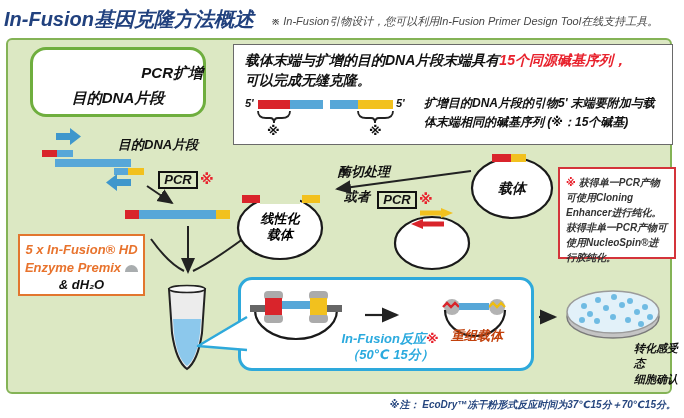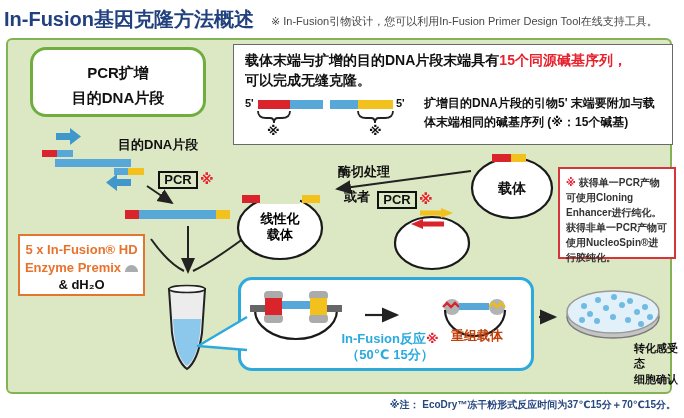--- a/index.html
+++ b/index.html
@@ -1,18 +1,18 @@
 <!DOCTYPE html>
 <html><head>
 <meta charset="utf-8">
 <style>
   html,body{margin:0;padding:0;background:#fff;}
   .canvas{position:relative;width:684px;height:418px;background:#fff;overflow:hidden;
           font-family:"Liberation Sans","DejaVu Sans",sans-serif;}
-  .abs{position:absolute;}
+  .abs{position:absolute;font-style:italic;}
   .nowrap{white-space:nowrap;}
   .panel{left:6px;top:38px;width:662px;height:352px;background:#dce8c3;
          border:2px solid #84b356;border-radius:6px;}
   .title{left:4px;top:6px;font-size:20px;font-weight:bold;color:#21417e;letter-spacing:0px;}
   .hdr-note{left:271px;top:14px;font-size:11px;color:#474747;}
   .whitebox{background:#fff;}
   .pcr-step{left:30px;top:47px;width:176px;height:70px;border:3px solid #6fae3e;
             border-radius:16px;text-align:center;padding-top:11px;box-sizing:border-box;
             font-size:15px;font-weight:bold;color:#111;line-height:1.65;}
   .homology{left:233px;top:44px;width:438px;height:99px;border:1px solid #6a6a6a;}
@@ -58,21 +58,21 @@
 
 <div class="canvas">
 
   <div class="abs title nowrap">In-Fusion基因克隆方法概述</div>
   <div class="abs hdr-note nowrap">※ In-Fusion引物设计，您可以利用In-Fusion Primer Design Tool在线支持工具。</div>
 
   <div class="abs panel"></div>
 
   <div class="abs whitebox homology"></div>
   <div class="abs whitebox pcr-step">
-    <span style="display:block;">PCR扩增</span>
+    <span style="display:block;text-align:right;">PCR扩增</span>
     <span style="display:block;">目的DNA片段</span>
   </div>
   <div class="abs reaction-box"></div>
 
   <svg class="overlay" width="684" height="418" viewBox="0 0 684 418">
     <defs>
       <marker id="ah" markerWidth="10" markerHeight="8" refX="7" refY="3.5" orient="auto">
         <path d="M0,0 L8,3.5 L0,7 Z" fill="#222"></path>
       </marker>
     </defs>

